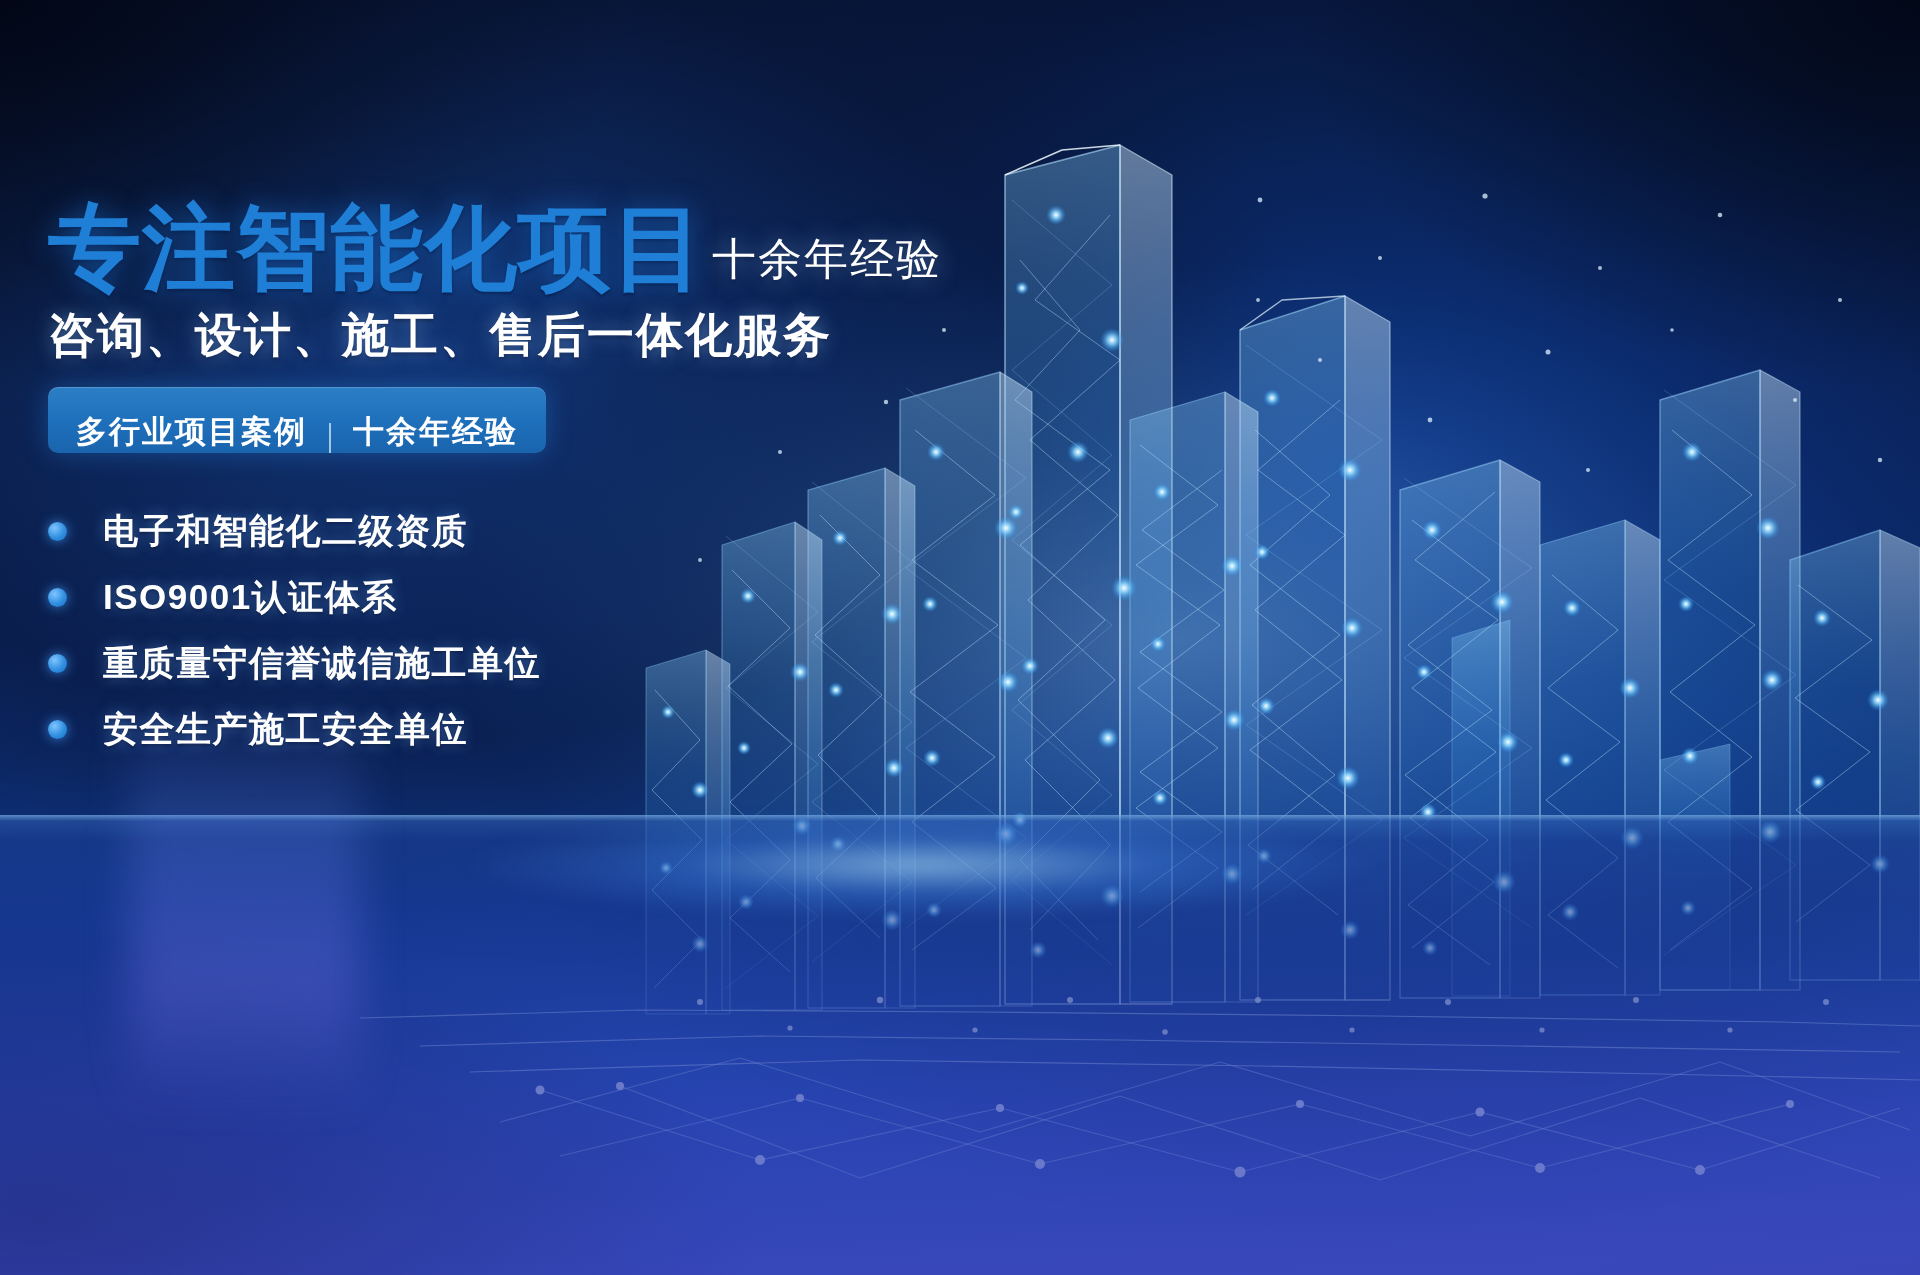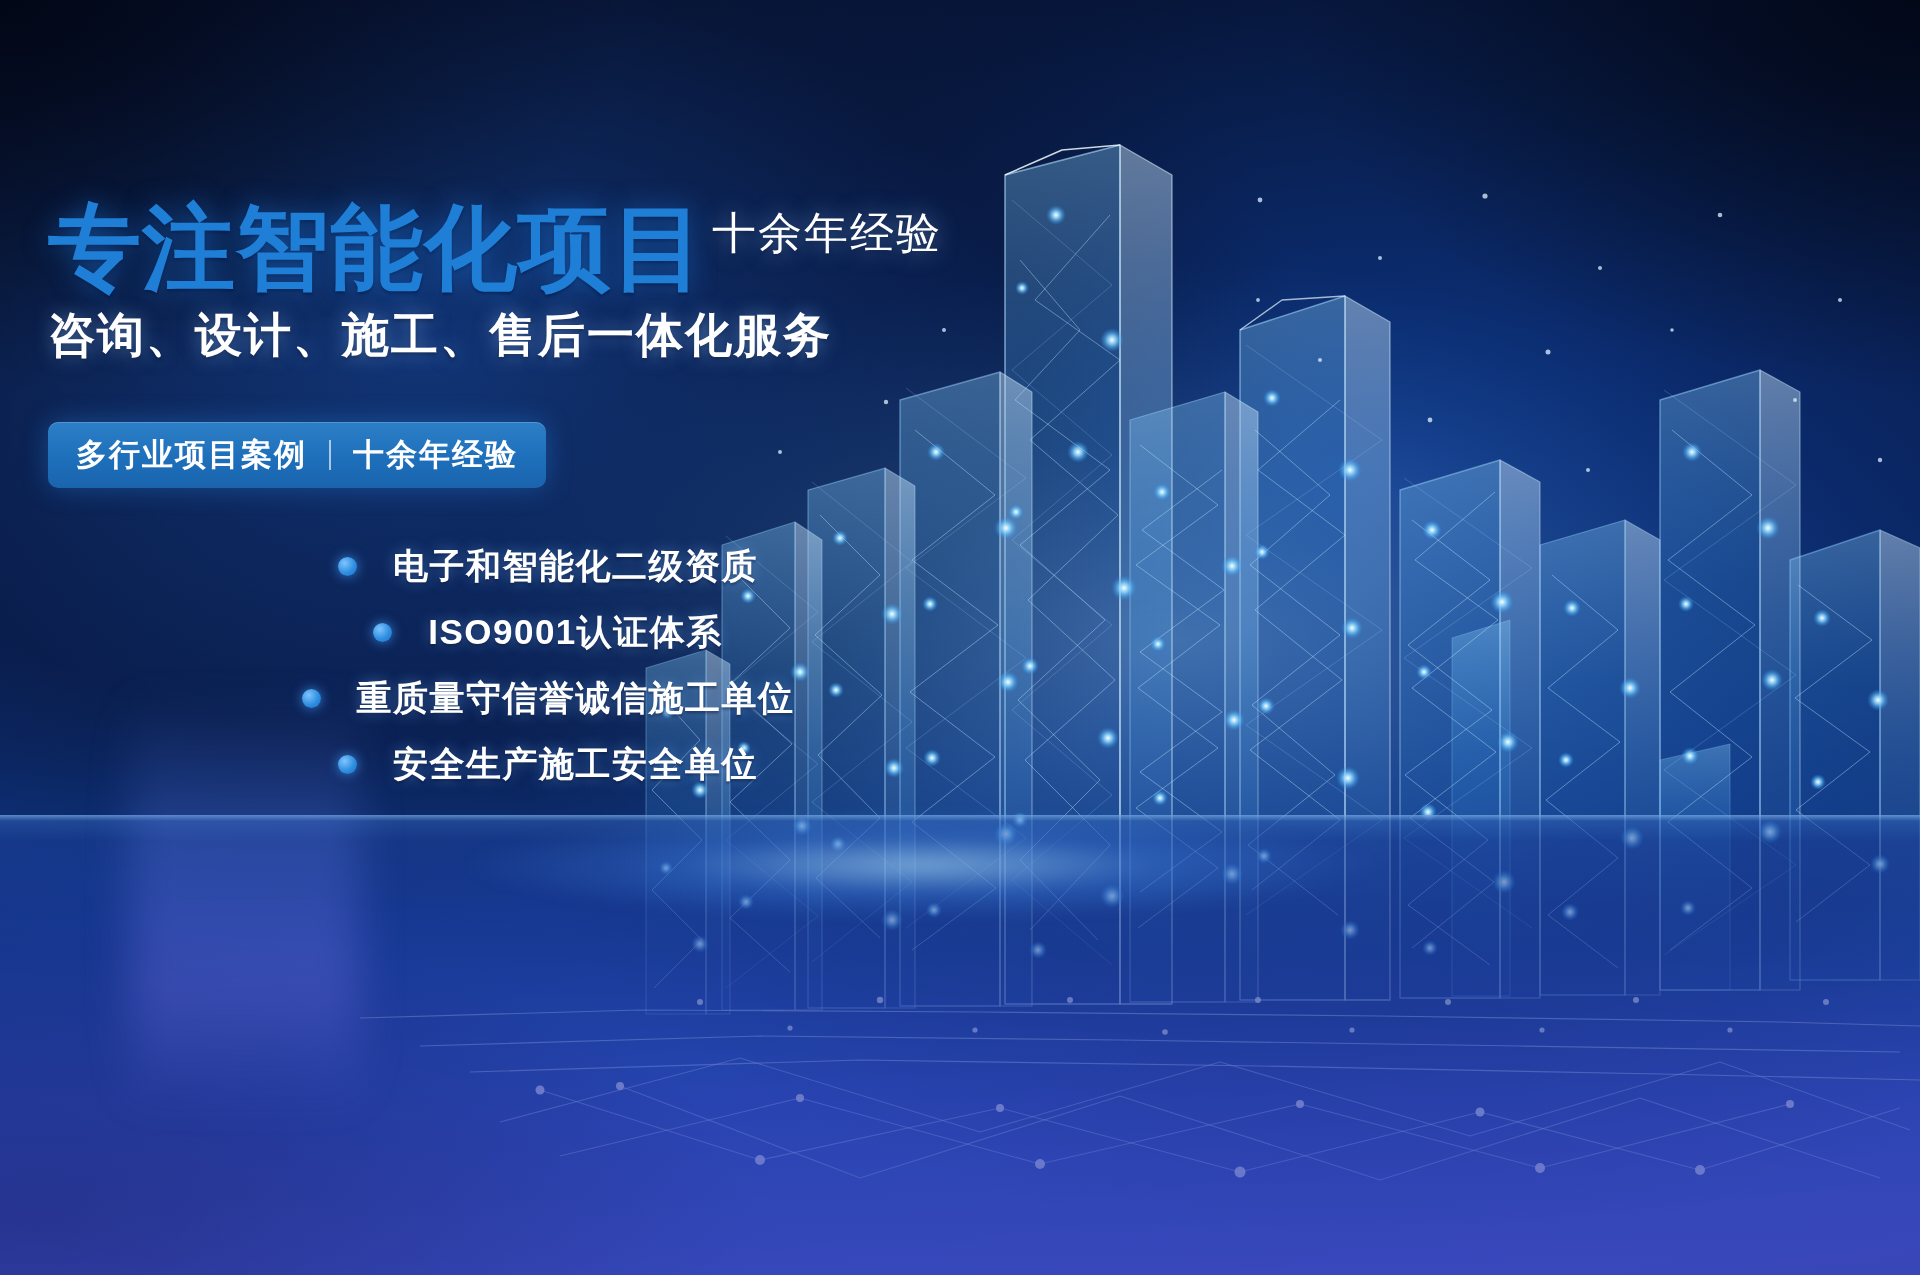--- a/index.html
+++ b/index.html
@@ -52,21 +52,21 @@
     filter:blur(22px);
     pointer-events:none;
   }
 
   
   .copy{
     position:absolute; left:48px; top:200px; width:1000px;
     z-index:8;
   }
   .headline{
-    display:flex; gap:6px;
+    display:flex; align-items:flex-end; gap:6px;
     white-space:nowrap;
   }
   .headline-main{
     font-size:93px;
     font-weight:bold;
     letter-spacing:1px;
     color:#1f7fd6;
     line-height:1.05;
     text-shadow:0 0 26px rgba(30,120,220,.55), 0 2px 3px rgba(0,10,40,.55);
   }
@@ -84,42 +84,41 @@
     margin-top:6px;
     font-size:47px;
     font-weight:bold;
     letter-spacing:2px;
     color:#ffffff;
     white-space:nowrap;
     text-shadow:0 0 18px rgba(140,195,255,.50), 0 2px 4px rgba(0,10,40,.6);
   }
 
   .pill{
-    margin-top:55px;
-    display:inline-flex; align-items:center;
+    margin-top:20px;
+    display:inline-flex; align-items:flex-end;
     height:66px; padding:0 28px;
     border-radius:10px;
     background:linear-gradient(180deg,#2c7fc6 0%,#1e6fbb 55%,#1a64ad 100%);
     box-shadow:0 0 26px rgba(40,130,220,.40), inset 0 1px 0 rgba(255,255,255,.18);
   }
   .pill-text{
     font-size:31px; font-weight:bold; letter-spacing:2px;
     color:#ffffff;
   }
   .pill-divider{
     width:2px; height:30px;
     margin:0 22px;
     background:rgba(255,255,255,.62);
   }
 
   .features{ margin-top:46px; list-style:none; }
   .feature{
     display:flex; align-items:center;
     height:66px;
-    justify-content:center;
   }
   .dot{
     width:19px; height:19px; border-radius:50%;
     background:radial-gradient(circle at 35% 32%, #7fc4ff 0%, #2f8fe0 55%, #1d6fc4 100%);
     box-shadow:0 0 12px rgba(70,160,255,.75);
     flex:none;
   }
   .feature-label{
     margin-left:36px;
     font-size:35px; font-weight:bold; letter-spacing:1.5px;

